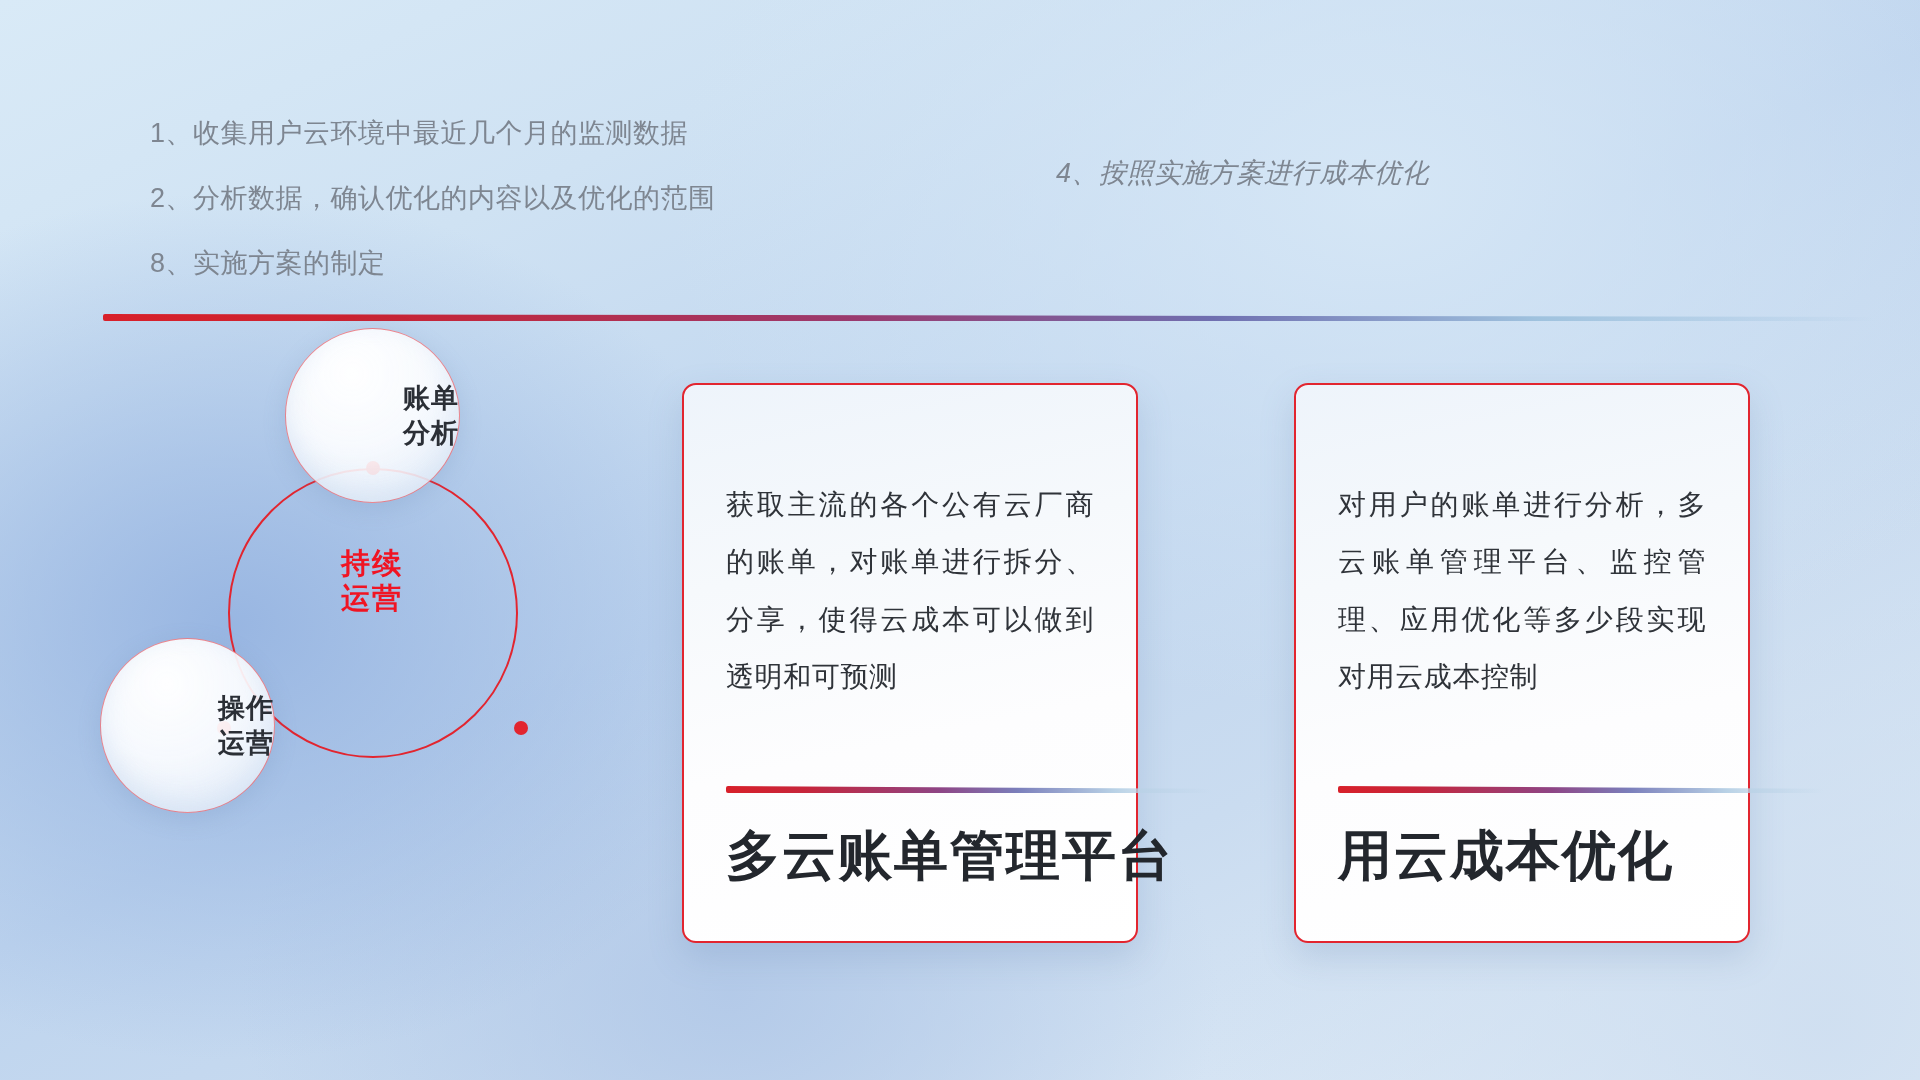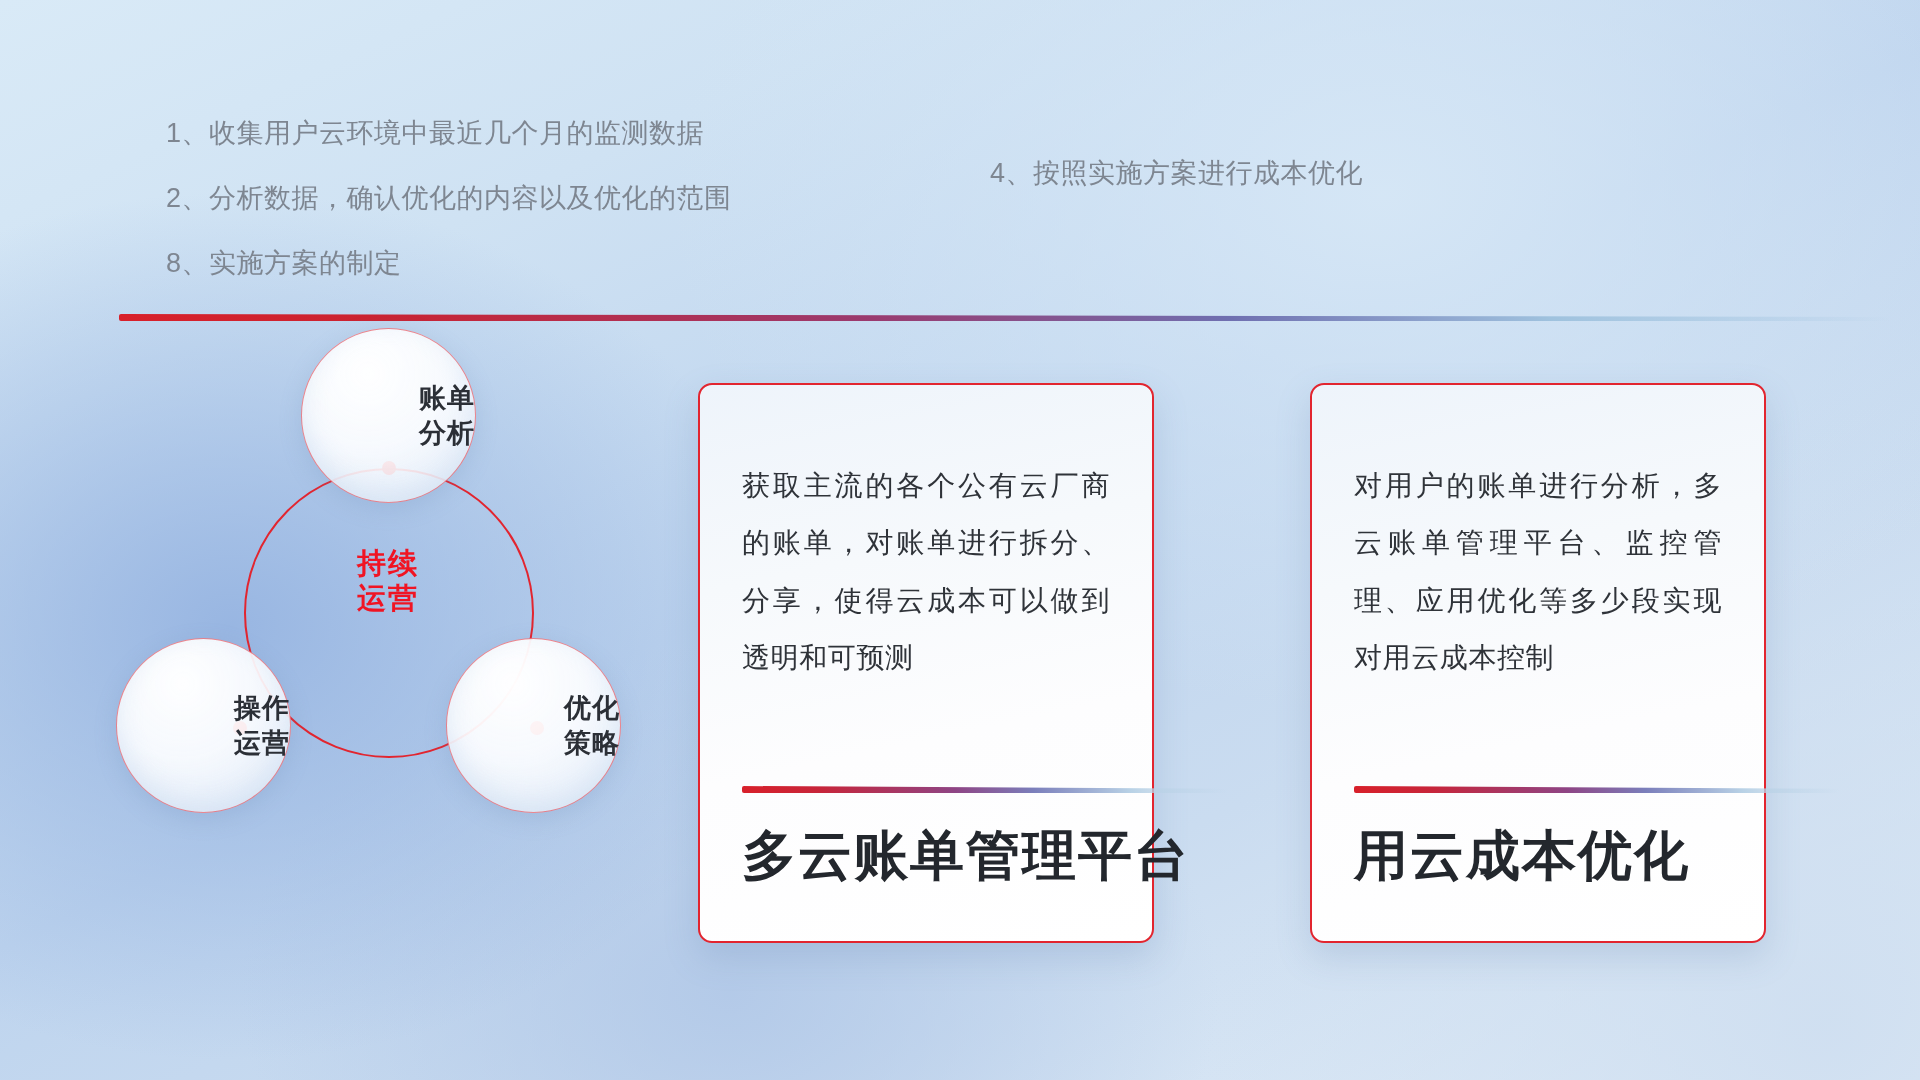--- a/index.html
+++ b/index.html
@@ -7,34 +7,34 @@
   body {
     font-family: "Liberation Sans", "DejaVu Sans", sans-serif;
     position:relative;
     background:
       radial-gradient(ellipse 900px 700px at 12% 58%, rgba(150,180,225,0.95) 0%, rgba(150,180,225,0.0) 62%),
       radial-gradient(ellipse 1100px 800px at 72% 18%, rgba(214,231,246,0.95) 0%, rgba(214,231,246,0.0) 65%),
       radial-gradient(ellipse 900px 900px at 95% 95%, rgba(206,222,240,0.9) 0%, rgba(206,222,240,0.0) 70%),
       radial-gradient(ellipse 700px 500px at 38% 92%, rgba(176,199,231,0.85) 0%, rgba(176,199,231,0.0) 70%),
       linear-gradient(155deg, #d9eaf7 0%, #cfe2f3 22%, #bed4ee 48%, #cadcf0 70%, #e3eef8 100%);
   }
-  .stage { position:absolute; inset:0;margin-left:16px; }
+  .stage { position:absolute; inset:0; }
 
   
   .bullets {
     position:absolute;
     color:#7e8691;
     font-size:27px;
     letter-spacing:0.5px;
     line-height:1.0;
   }
   .bullets .line { white-space:nowrap; }
   #bullets-left  { left:150px; top:120px; }
   #bullets-left .line  { margin-bottom:38px; }
-  #bullets-right { left:974px; top:160px; }
+  #bullets-right { left:1056px; top:160px;font-style:italic; }
   #bullets-right .line { margin-bottom:38px; }
 
   
   .divider {
     position:absolute;
     left:103px; top:314px;
     width:1790px; height:7px;
     background:linear-gradient(90deg,#d8202a 0%, #cb2331 14%, #9a3a6e 42%, #6f6fb0 62%, #9fc2de 80%, rgba(222,236,247,0) 99%);
     clip-path: polygon(0 0, 100% 42%, 100% 100%, 0 100%);
     border-radius:2px;
@@ -82,21 +82,21 @@
 
   
   .card {
     position:absolute;
     top:383px;
     width:456px; height:560px;
     border:2px solid #e2252f;
     border-radius:14px;
     background:linear-gradient(168deg, #eef4fb 0%, #f6f9fc 32%, #fdfdfe 62%, #ffffff 100%);
     box-shadow:0 14px 34px rgba(96,128,172,0.22);
-    padding:72px 42px 0 42px;
+    padding:91px 42px 0 42px;
   }
   #card-1 { left:682px; }
   #card-2 { left:1294px; }
   .card-body {
     font-size:28px;
     color:#2f3339;
     line-height:2.05;
     letter-spacing:0.6px;
     text-align:justify;
     text-align-last:left;
@@ -151,26 +151,20 @@
       </div>
     </div>
 
     <div class="bubble" style="left:0px; top:288px; width:175px; height:175px;">
       <div class="btext">
         <span>操作</span><br>
         <span>运营</span>
       </div>
     </div>
 
-    <div class="bubble" style="left:330px; top:288px; width:175px; height:175px;">
-      <div class="btext">
-        <span>优化</span><br>
-        <span>策略</span>
-      </div>
-    </div>
 
     <div class="center-label" style="left:192px; top:196px; width:160px;">
       <span>持续</span><br>
       <span>运营</span>
     </div>
   </div>
 
   <div class="card" id="card-1">
     <div class="card-body">获取主流的各个公有云厂商的账单，对账单进行拆分、分享，使得云成本可以做到透明和可预测</div>
     <div class="card-rule"></div>

